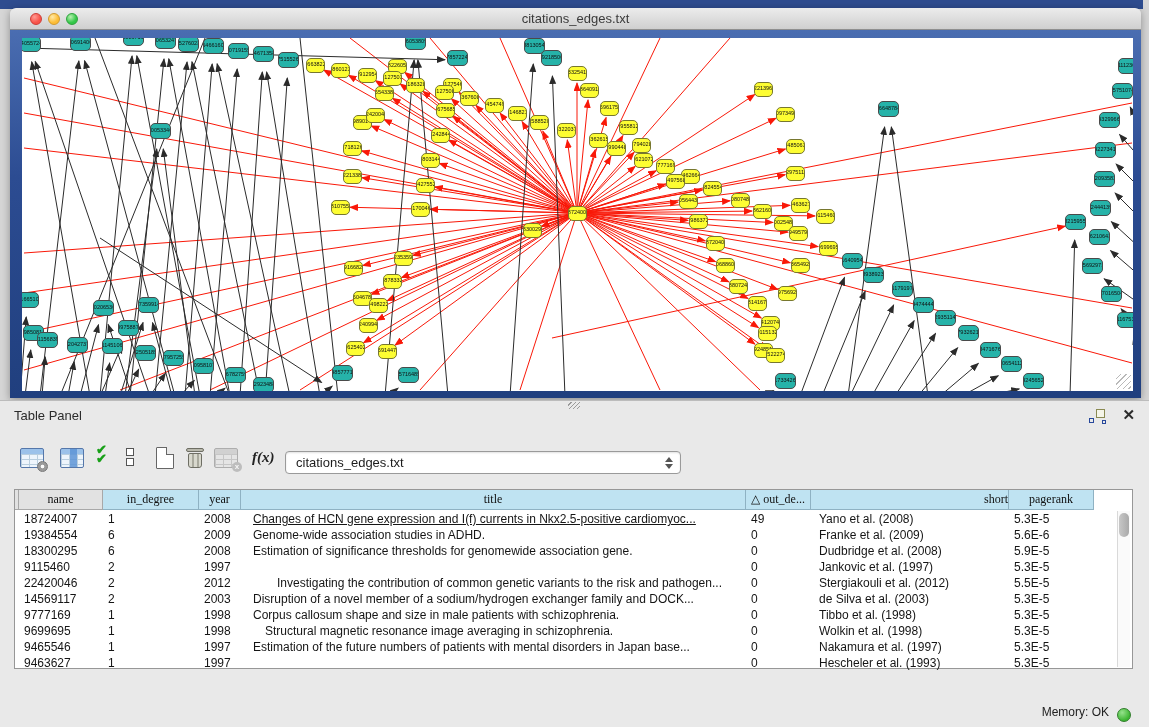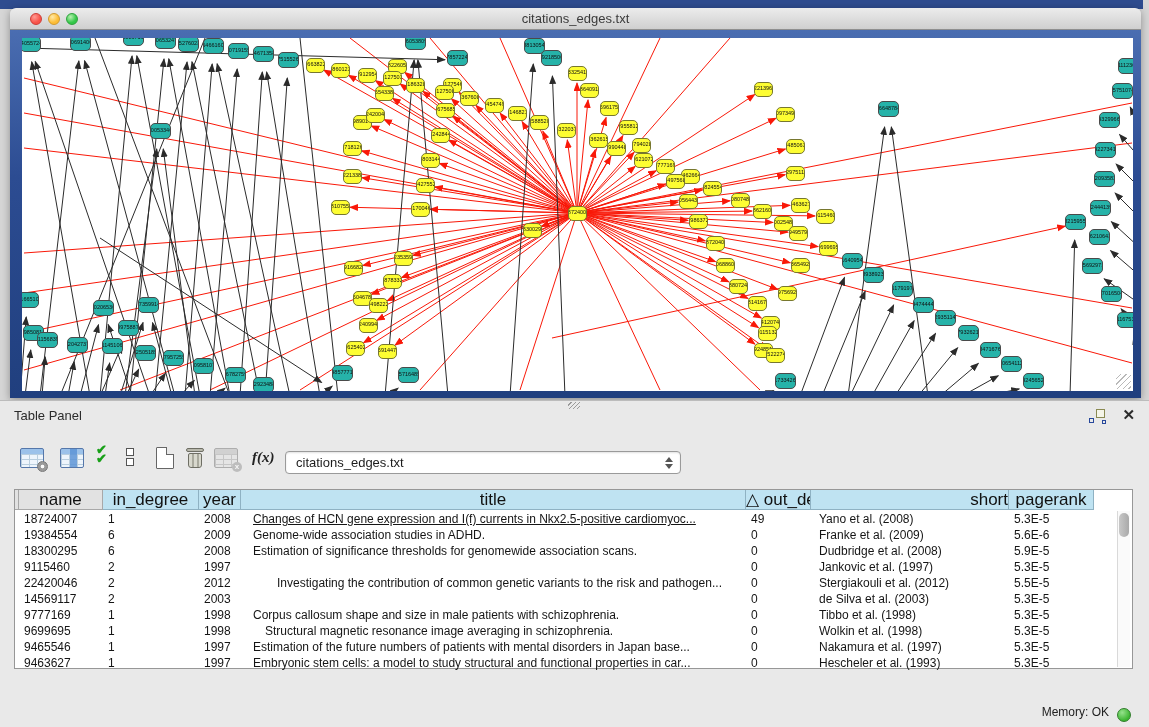--- a/index.html
+++ b/index.html
@@ -67,22 +67,22 @@
   .combo { position:absolute; left:271px; top:6px; width:396px; height:23px; background:#fff;
       border:1px solid #9a9a9a; border-radius:4px; font-size:13px; color:#1c1c1c; line-height:21px; padding-left:10px;
       box-shadow:inset 0 1px 2px rgba(0,0,0,.12); }
   .combo .stepper { position:absolute; right:4px; top:3px; width:14px; height:15px; display:flex; flex-direction:column;
       align-items:center; justify-content:center; gap:2px; }
   .combo .up { width:0; height:0; border-left:4px solid transparent; border-right:4px solid transparent; border-bottom:5px solid #555; }
   .combo .down { width:0; height:0; border-left:4px solid transparent; border-right:4px solid transparent; border-top:5px solid #555; }
   
   .dtable { position:absolute; left:14px; top:88px; width:1119px; height:180px; background:#fff; border:1px solid #979797; }
   .thead { position:absolute; left:0; top:0; height:20px; width:100%; }
-  .th { position:absolute; top:0; height:20px; font-size:17px; color:#111; text-align:center; line-height:19px;
-        background:#bfe3f2; border-right:1px solid #8fb2c3; border-bottom:1px solid #8fb2c3; overflow:hidden; white-space:nowrap; }
+  .th { position:absolute; top:0; height:20px; font-size:12px; color:#111; text-align:center; line-height:19px;
+        background:#bfe3f2; border-right:1px solid #8fb2c3; border-bottom:1px solid #8fb2c3; overflow:hidden; white-space:nowrap;font-family:Liberation Serif, serif; }
   .th.gray { background:#e2e2e2; border-right:1px solid #a8a8a8; border-bottom:1px solid #a8a8a8; }
   .corner { position:absolute; left:0; top:0; width:4px; height:20px; background:#e2e2e2; border-right:1px solid #a8a8a8; border-bottom:1px solid #a8a8a8; }
   .trow { position:absolute; left:0; height:16px; width:1100px; }
   .td { position:absolute; top:0; height:16px; font-size:12px; color:#151515; line-height:16px; white-space:nowrap; overflow:hidden; }
   .vscroll { position:absolute; right:2px; top:21px; width:13px; height:156px; background:#fafafa; border-left:1px solid #d9d9d9; }
   .vthumb { position:absolute; left:1px; top:2px; width:10px; height:24px; border-radius:5px; background:linear-gradient(90deg,#c7c7c7,#a9a9a9); }
   
   .tabbar { position:absolute; left:428px; top:276px; height:18px; display:flex; border:1px solid #8f8f8f; border-radius:5px;
       overflow:hidden; background:#fff; box-shadow:0 1px 0 rgba(255,255,255,.7); }
   .tab { font-size:12px; font-weight:bold; color:#1d1d1d; text-align:center; line-height:16px; padding:0 12px; border-right:1px solid #c9c9c9; }
@@ -478,21 +478,21 @@
           <div class="td" style="left: 184px; width: 42px; padding-left: 5px;">2009</div>
           <div class="td" style="left: 226px; width: 505px; padding-left: 12px;">Genome-wide association studies in ADHD.</div>
           <div class="td" style="left: 731px; width: 65px; padding-left: 5px;">0</div>
           <div class="td" style="left: 796px; width: 198px; padding-left: 8px;">Franke et al. (2009)</div>
           <div class="td" style="left: 994px; width: 85px; padding-left: 5px;">5.6E-6</div>
         </div>
         <div class="trow" style="top: 53px;">
           <div class="td" style="left: 4px; width: 84px; padding-left: 5px;">18300295</div>
           <div class="td" style="left: 88px; width: 96px; padding-left: 5px;">6</div>
           <div class="td" style="left: 184px; width: 42px; padding-left: 5px;">2008</div>
-          <div class="td" style="left: 226px; width: 505px; padding-left: 12px;">Estimation of significance thresholds for genomewide association scans.</div>
+          <div class="td" style="left: 226px; width: 505px; padding-left: 12px;">Estimation of significance thresholds for genomewide association gene.</div>
           <div class="td" style="left: 731px; width: 65px; padding-left: 5px;">0</div>
           <div class="td" style="left: 796px; width: 198px; padding-left: 8px;">Dudbridge et al. (2008)</div>
           <div class="td" style="left: 994px; width: 85px; padding-left: 5px;">5.9E-5</div>
         </div>
         <div class="trow" style="top: 69px;">
           <div class="td" style="left: 4px; width: 84px; padding-left: 5px;">9115460</div>
           <div class="td" style="left: 88px; width: 96px; padding-left: 5px;">2</div>
           <div class="td" style="left: 184px; width: 42px; padding-left: 5px;">1997</div>
           <div class="td" style="left: 731px; width: 65px; padding-left: 5px;">0</div>
           <div class="td" style="left: 796px; width: 198px; padding-left: 8px;">Jankovic et al. (1997)</div>
@@ -504,20 +504,21 @@
           <div class="td" style="left: 184px; width: 42px; padding-left: 5px;">2012</div>
           <div class="td" style="left: 226px; width: 505px; padding-left: 12px; text-align: center;">Investigating the contribution of common genetic variants to the risk and pathogen...</div>
           <div class="td" style="left: 731px; width: 65px; padding-left: 5px;">0</div>
           <div class="td" style="left: 796px; width: 198px; padding-left: 8px;">Stergiakouli et al. (2012)</div>
           <div class="td" style="left: 994px; width: 85px; padding-left: 5px;">5.5E-5</div>
         </div>
         <div class="trow" style="top: 101px;">
           <div class="td" style="left: 4px; width: 84px; padding-left: 5px;">14569117</div>
           <div class="td" style="left: 88px; width: 96px; padding-left: 5px;">2</div>
           <div class="td" style="left: 184px; width: 42px; padding-left: 5px;">2003</div>
+          <div class="td" style="left: 226px; width: 505px; padding-left: 12px;">Disruption of a novel member of a sodium/hydrogen exchanger family and DOCK...</div>
           <div class="td" style="left: 731px; width: 65px; padding-left: 5px;">0</div>
           <div class="td" style="left: 796px; width: 198px; padding-left: 8px;">de Silva et al. (2003)</div>
           <div class="td" style="left: 994px; width: 85px; padding-left: 5px;">5.3E-5</div>
         </div>
         <div class="trow" style="top: 117px;">
           <div class="td" style="left: 4px; width: 84px; padding-left: 5px;">9777169</div>
           <div class="td" style="left: 88px; width: 96px; padding-left: 5px;">1</div>
           <div class="td" style="left: 184px; width: 42px; padding-left: 5px;">1998</div>
           <div class="td" style="left: 226px; width: 505px; padding-left: 12px;">Corpus callosum shape and size in male patients with schizophrenia.</div>
           <div class="td" style="left: 731px; width: 65px; padding-left: 5px;">0</div>
@@ -539,21 +540,20 @@
           <div class="td" style="left: 184px; width: 42px; padding-left: 5px;">1997</div>
           <div class="td" style="left: 226px; width: 505px; padding-left: 12px;">Estimation of the future numbers of patients with mental disorders in Japan base...</div>
           <div class="td" style="left: 731px; width: 65px; padding-left: 5px;">0</div>
           <div class="td" style="left: 796px; width: 198px; padding-left: 8px;">Nakamura et al. (1997)</div>
           <div class="td" style="left: 994px; width: 85px; padding-left: 5px;">5.3E-5</div>
         </div>
         <div class="trow" style="top: 165px;">
           <div class="td" style="left: 4px; width: 84px; padding-left: 5px;">9463627</div>
           <div class="td" style="left: 88px; width: 96px; padding-left: 5px;">1</div>
           <div class="td" style="left: 184px; width: 42px; padding-left: 5px;">1997</div>
-          <div class="td" style="left: 226px; width: 505px; padding-left: 12px;">Embryonic stem cells: a model to study structural and functional properties in car...</div>
           <div class="td" style="left: 731px; width: 65px; padding-left: 5px;">0</div>
           <div class="td" style="left: 796px; width: 198px; padding-left: 8px;">Hescheler et al. (1993)</div>
           <div class="td" style="left: 994px; width: 85px; padding-left: 5px;">5.3E-5</div>
         </div>
       </div>
     <div class="vscroll">
       <div class="vthumb"></div>
     </div>
   </div>
 

